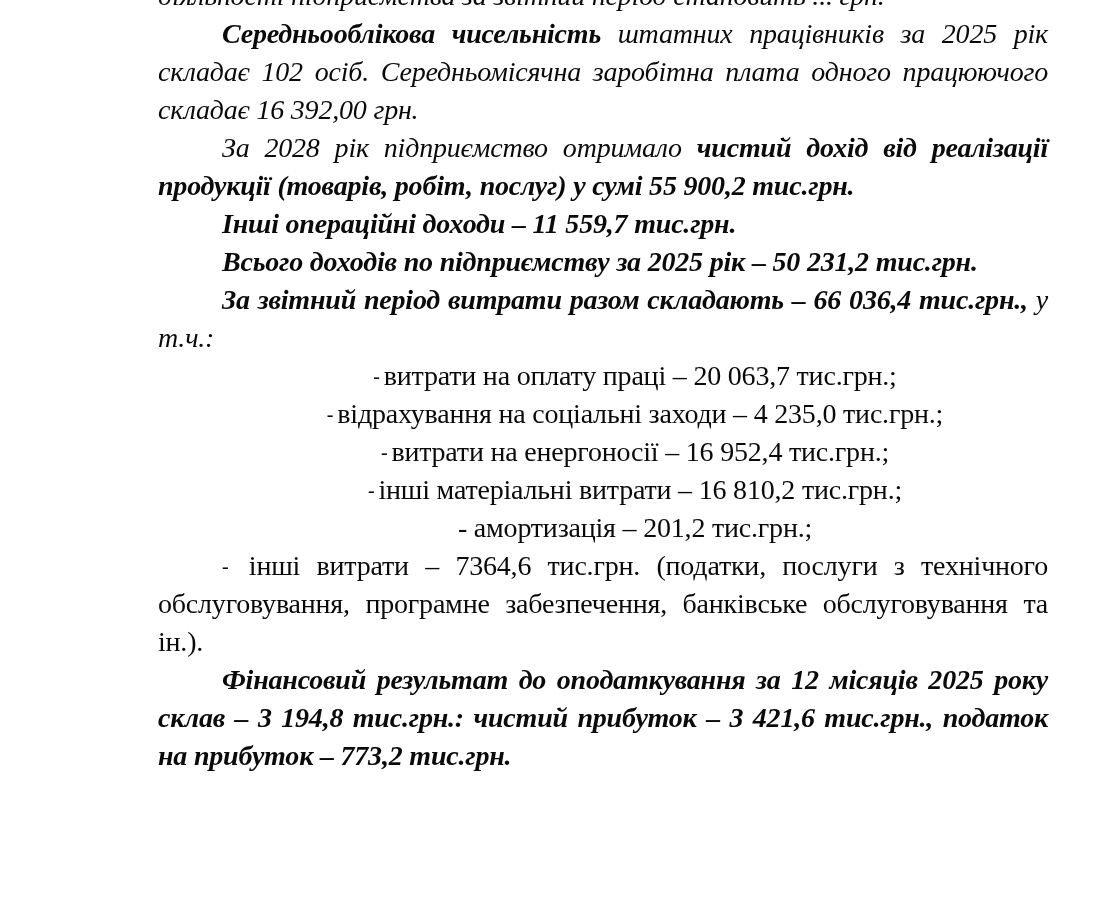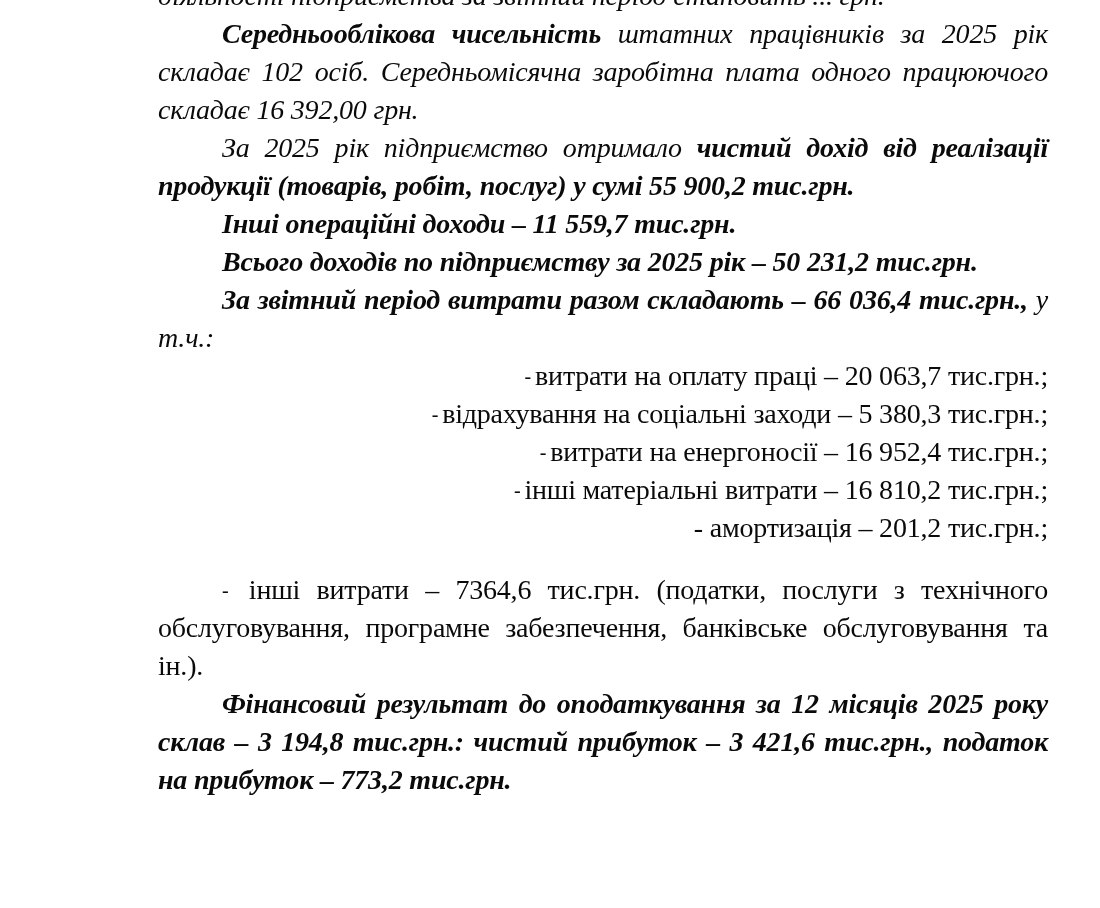--- a/index.html
+++ b/index.html
@@ -34,53 +34,52 @@
     .b { font-weight: bold; }
     .clipped-line {
       height: 38px;
       white-space: nowrap;
       overflow: hidden;
       text-indent: 0;
     }
     .list-item {
       margin: 0;
       padding-left: 64px;
-      text-align: right;
+      text-align: center;
     }
     .list-item.justify {
       padding-left: 0;
       text-indent: 64px;
       text-align: justify;
       text-align-last: left;
-      margin-top: 24px;
     }
     .dash { font-size: 20px; margin-right: 4px; vertical-align: 2px; }
     .dash.full { font-size: 28px; vertical-align: 0; margin-right: 0; }
   </style>
 </head>
 <body>
 
 <div class="page">
 
   <p class="p clipped-line indent">діяльності підприємства за звітний період становить ... грн.</p>
 
   <p class="p indent"><span class="b">Середньооблікова чисельність</span><span> штатних працівників за 2025 рік складає 102 осіб. Середньомісячна заробітна плата одного працюючого складає 16 392,00 грн.</span></p>
 
-  <p class="p indent"><span>За 2025 рік підприємство отримало </span><span class="b">чистий дохід від реалізації продукції (товарів, робіт, послуг) у сумі 55 900,2 тис.грн.</span></p>
+  <p class="p indent"><span>За 2028 рік підприємство отримало </span><span class="b">чистий дохід від реалізації продукції (товарів, робіт, послуг) у сумі 55 900,2 тис.грн.</span></p>
 
   <p class="p indent b">Інші операційні доходи – 11 559,7 тис.грн.</p>
 
 
   <p class="p indent b">Всього доходів по підприємству за 2025 рік – 50 231,2 тис.грн.</p>
 
   <p class="p indent"><span class="b">За звітний період витрати разом складають – 66 036,4 тис.грн.,</span><span> у т.ч.:</span></p>
 
   <p class="list-item"><span class="dash">-</span><span>витрати на оплату праці – 20 063,7 тис.грн.;</span></p>
 
-  <p class="list-item"><span class="dash">-</span><span>відрахування на соціальні заходи – 5 380,3 тис.грн.;</span></p>
+  <p class="list-item"><span class="dash">-</span><span>відрахування на соціальні заходи – 4 235,0 тис.грн.;</span></p>
 
   <p class="list-item"><span class="dash">-</span><span>витрати на енергоносії – 16 952,4 тис.грн.;</span></p>
 
   <p class="list-item"><span class="dash">-</span><span>інші матеріальні витрати – 16 810,2 тис.грн.;</span></p>
 
   <p class="list-item"><span class="dash full">-</span><span> амортизація – 201,2 тис.грн.;</span></p>
 
   <p class="list-item justify"><span class="dash">-</span><span> інші витрати – 7364,6 тис.грн. (податки, послуги з технічного обслуговування, програмне забезпечення, банківське обслуговування та ін.).</span></p>
 
   <p class="p indent b">Фінансовий результат до оподаткування за 12 місяців 2025 року склав – 3 194,8 тис.грн.: чистий прибуток – 3 421,6 тис.грн., податок на прибуток – 773,2 тис.грн.</p>

